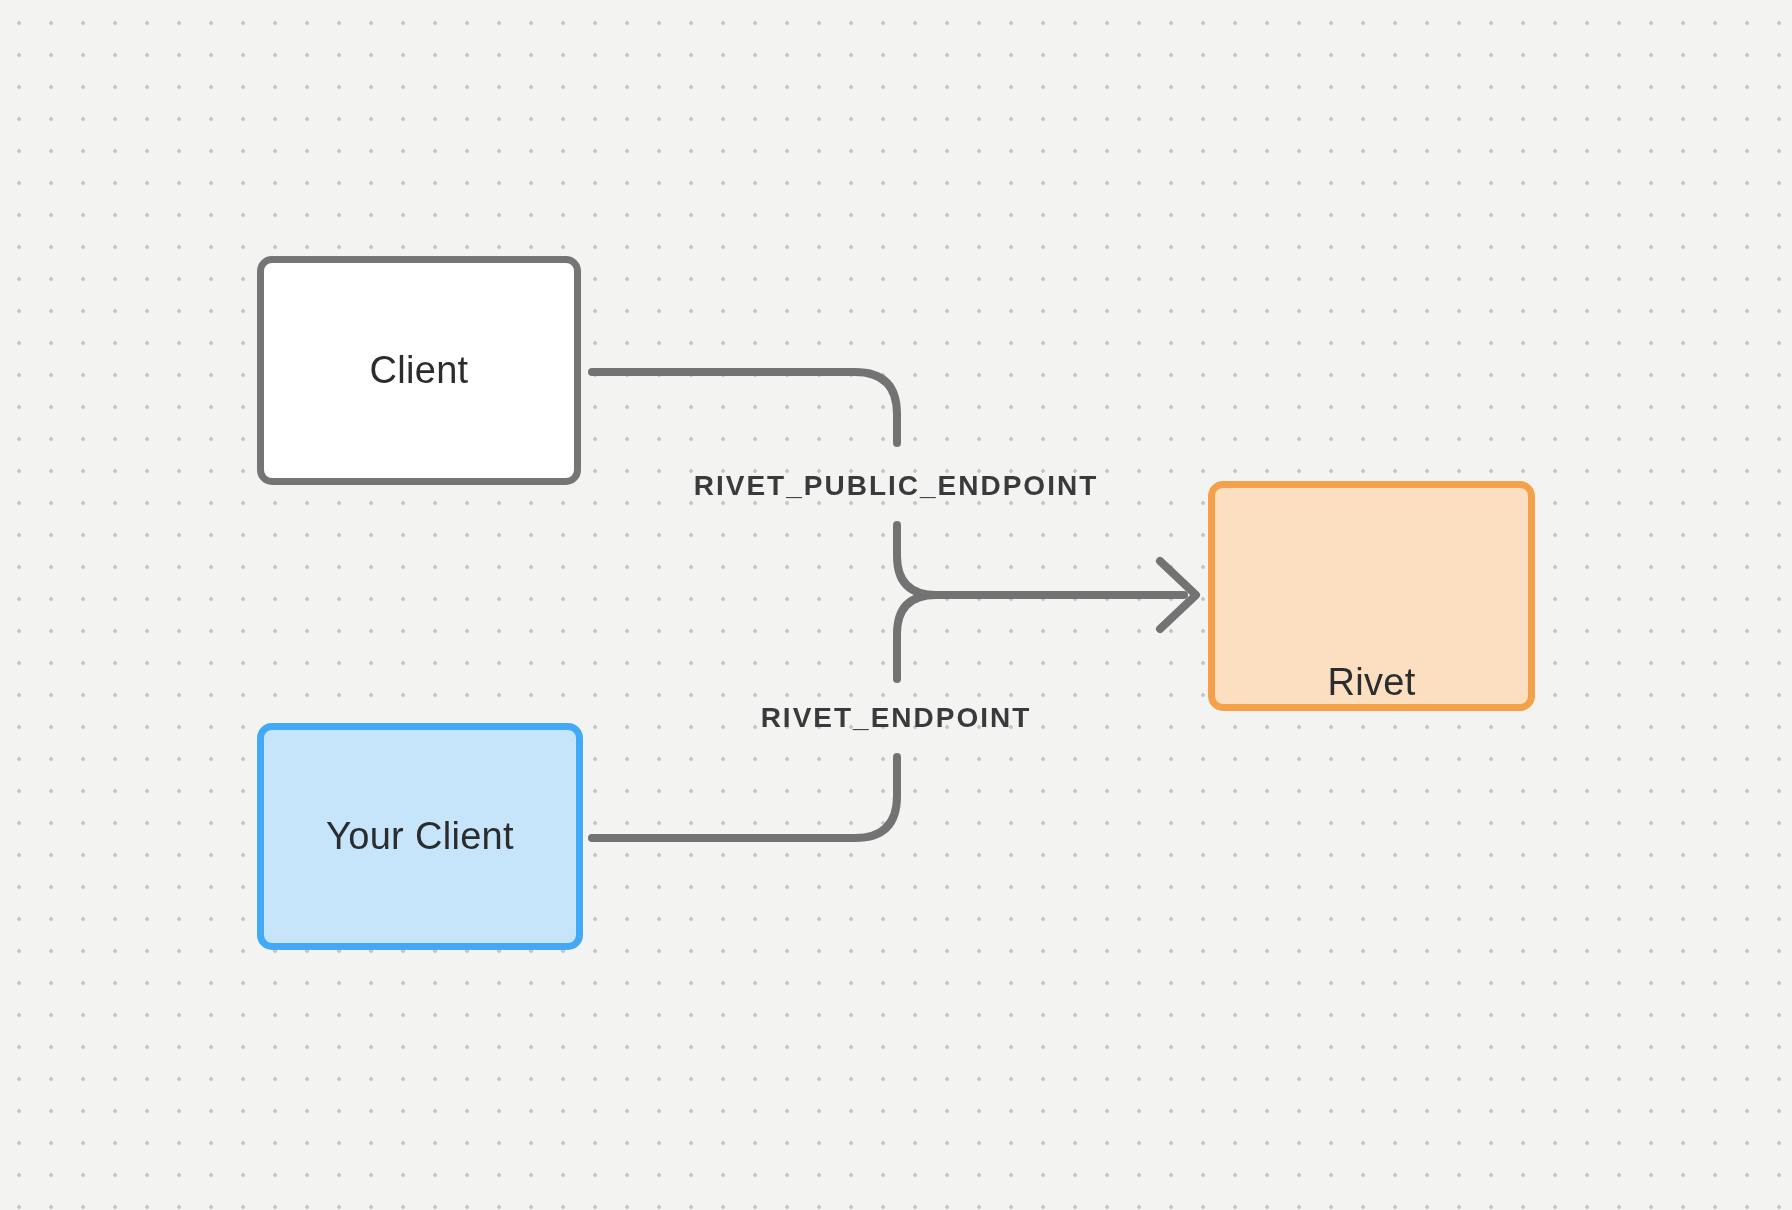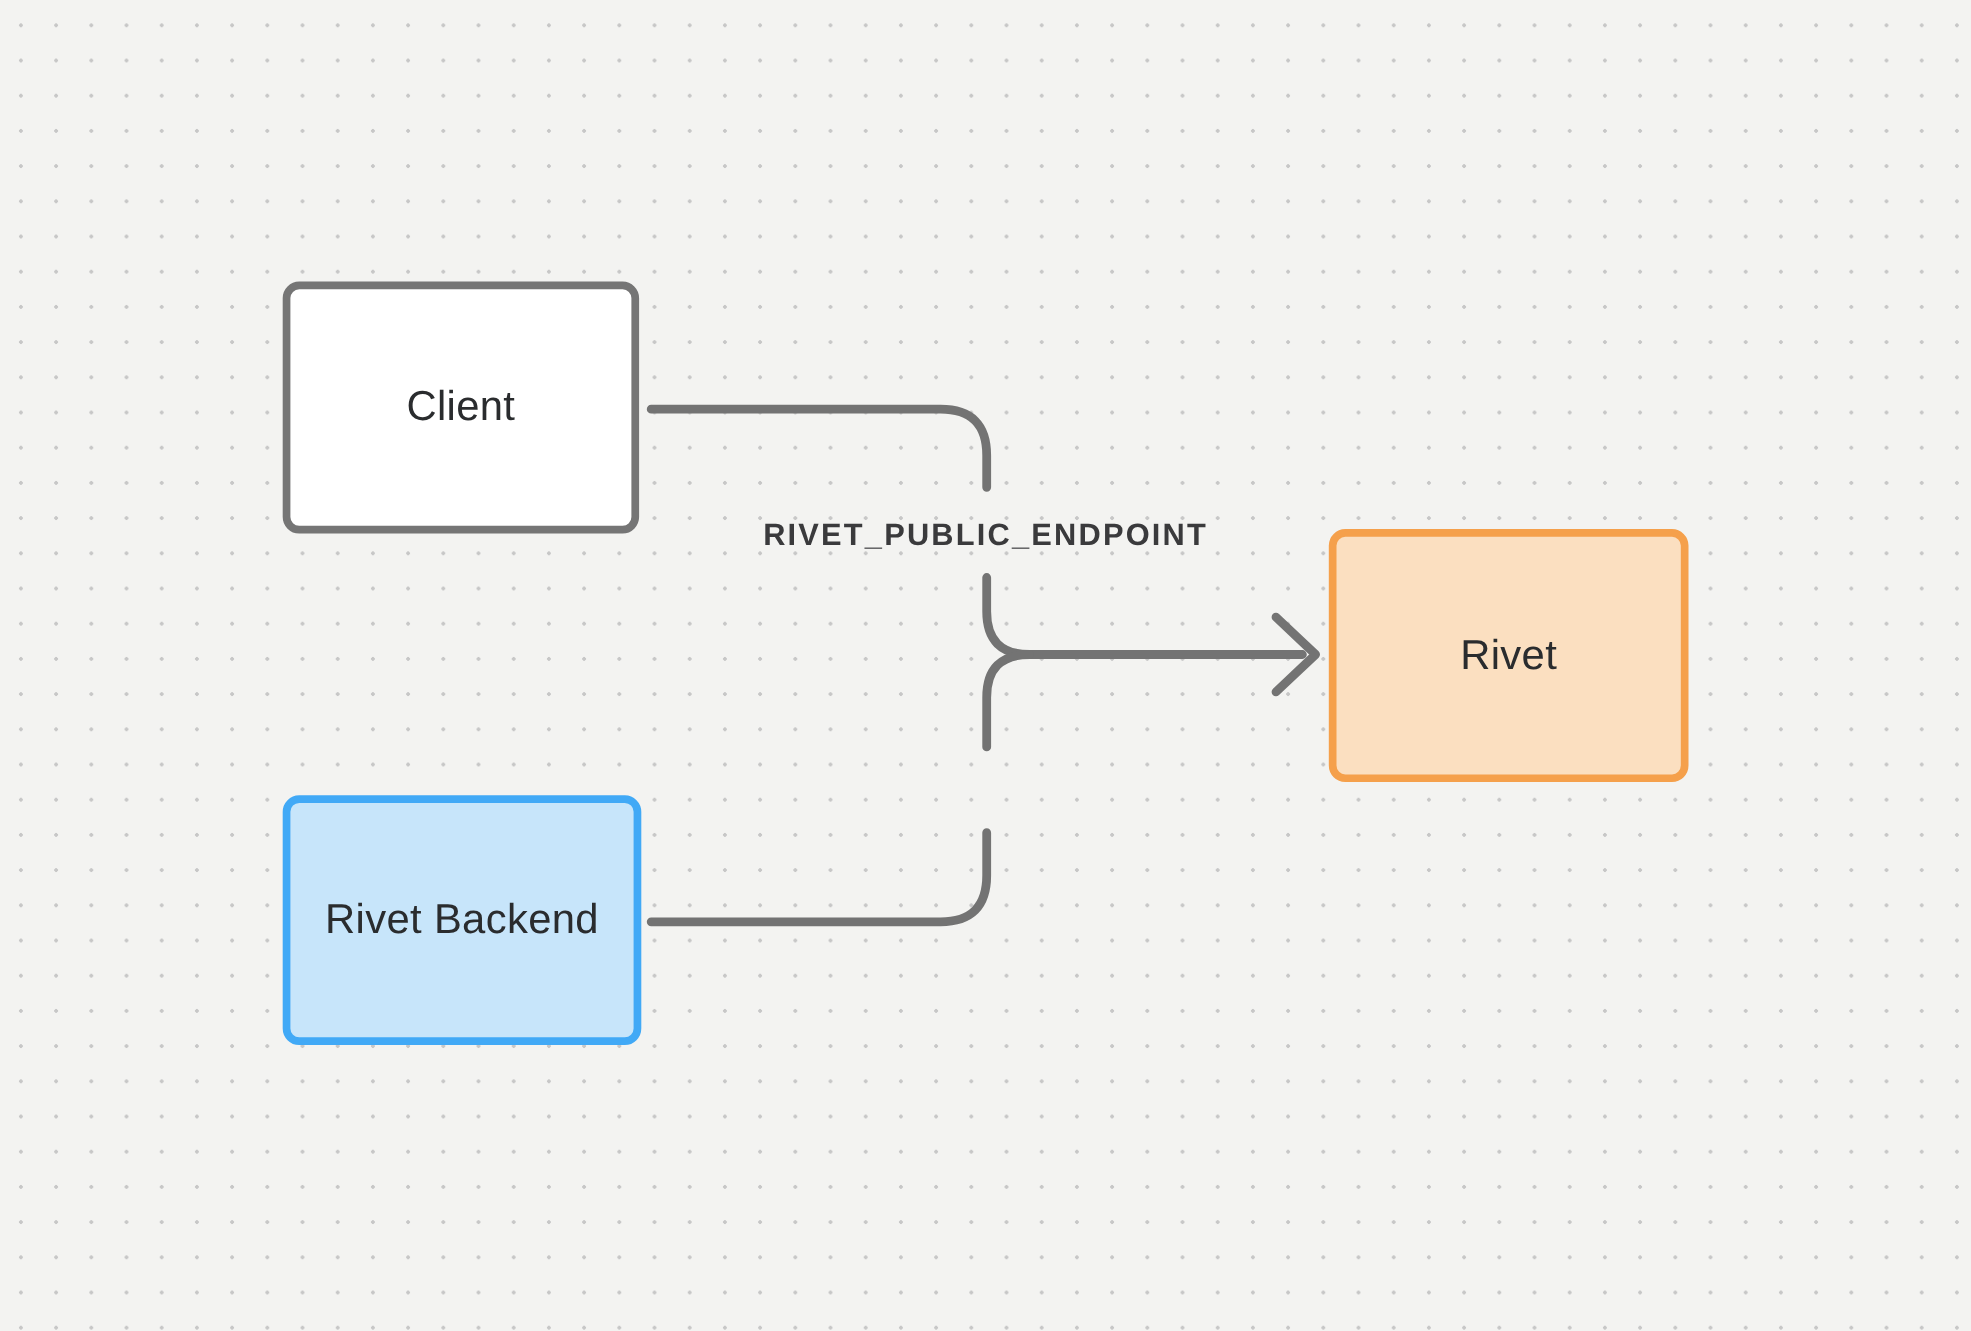--- a/index.html
+++ b/index.html
@@ -75,23 +75,24 @@
     <path class="wire" d="M 592 838 L 855 838 Q 897 838 897 796 L 897 757" stroke="#737373"></path>
     <path class="wire" d="M 897 679 L 897 634 Q 897 595 936 595" stroke="#737373"></path>
     <polyline class="wire" points="1160,561 1196,595 1160,629" stroke="#737373"></polyline>
   </svg>
 
   <div class="node node-client" style="background-color: rgb(255, 255, 255); border-color: rgb(117, 117, 117);">
     <span>Client</span>
   </div>
 
   <div class="node node-backend" style="background-color: rgb(199, 229, 250); border-color: rgb(65, 169, 246);">
-    <span>Rivet Backend</span>
+    <span>Your Client</span>
   </div>
 
-  <div class="node node-rivet" style="background-color: rgb(251, 223, 192); border-color: rgb(245, 160, 75);">
+  <div class="node node-rivet" style="background-color: rgb(251, 223, 192); border-color: rgb(245, 160, 75); align-items: flex-end;">
     <span>Rivet</span>
   </div>
 
   <div class="edge-label edge-label-public" style="color: rgb(58, 58, 60);">RIVET_PUBLIC_ENDPOINT</div>
 
+  <div class="edge-label edge-label-private" style="color: rgb(58, 58, 60);">RIVET_ENDPOINT</div>
 
 </div>
 
 </body></html>

